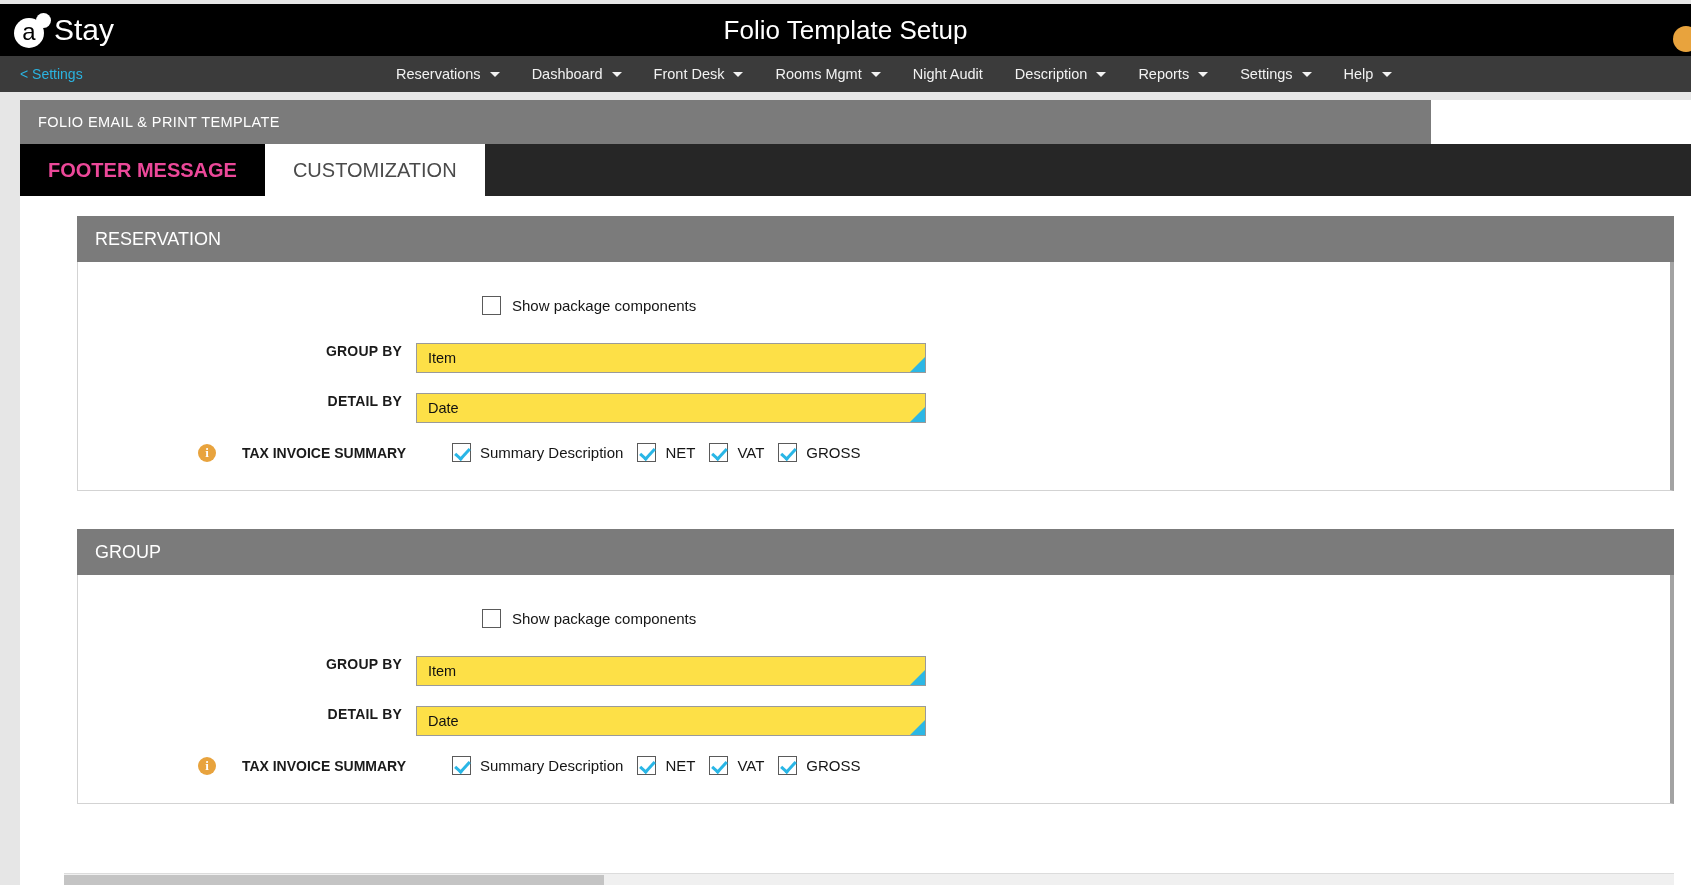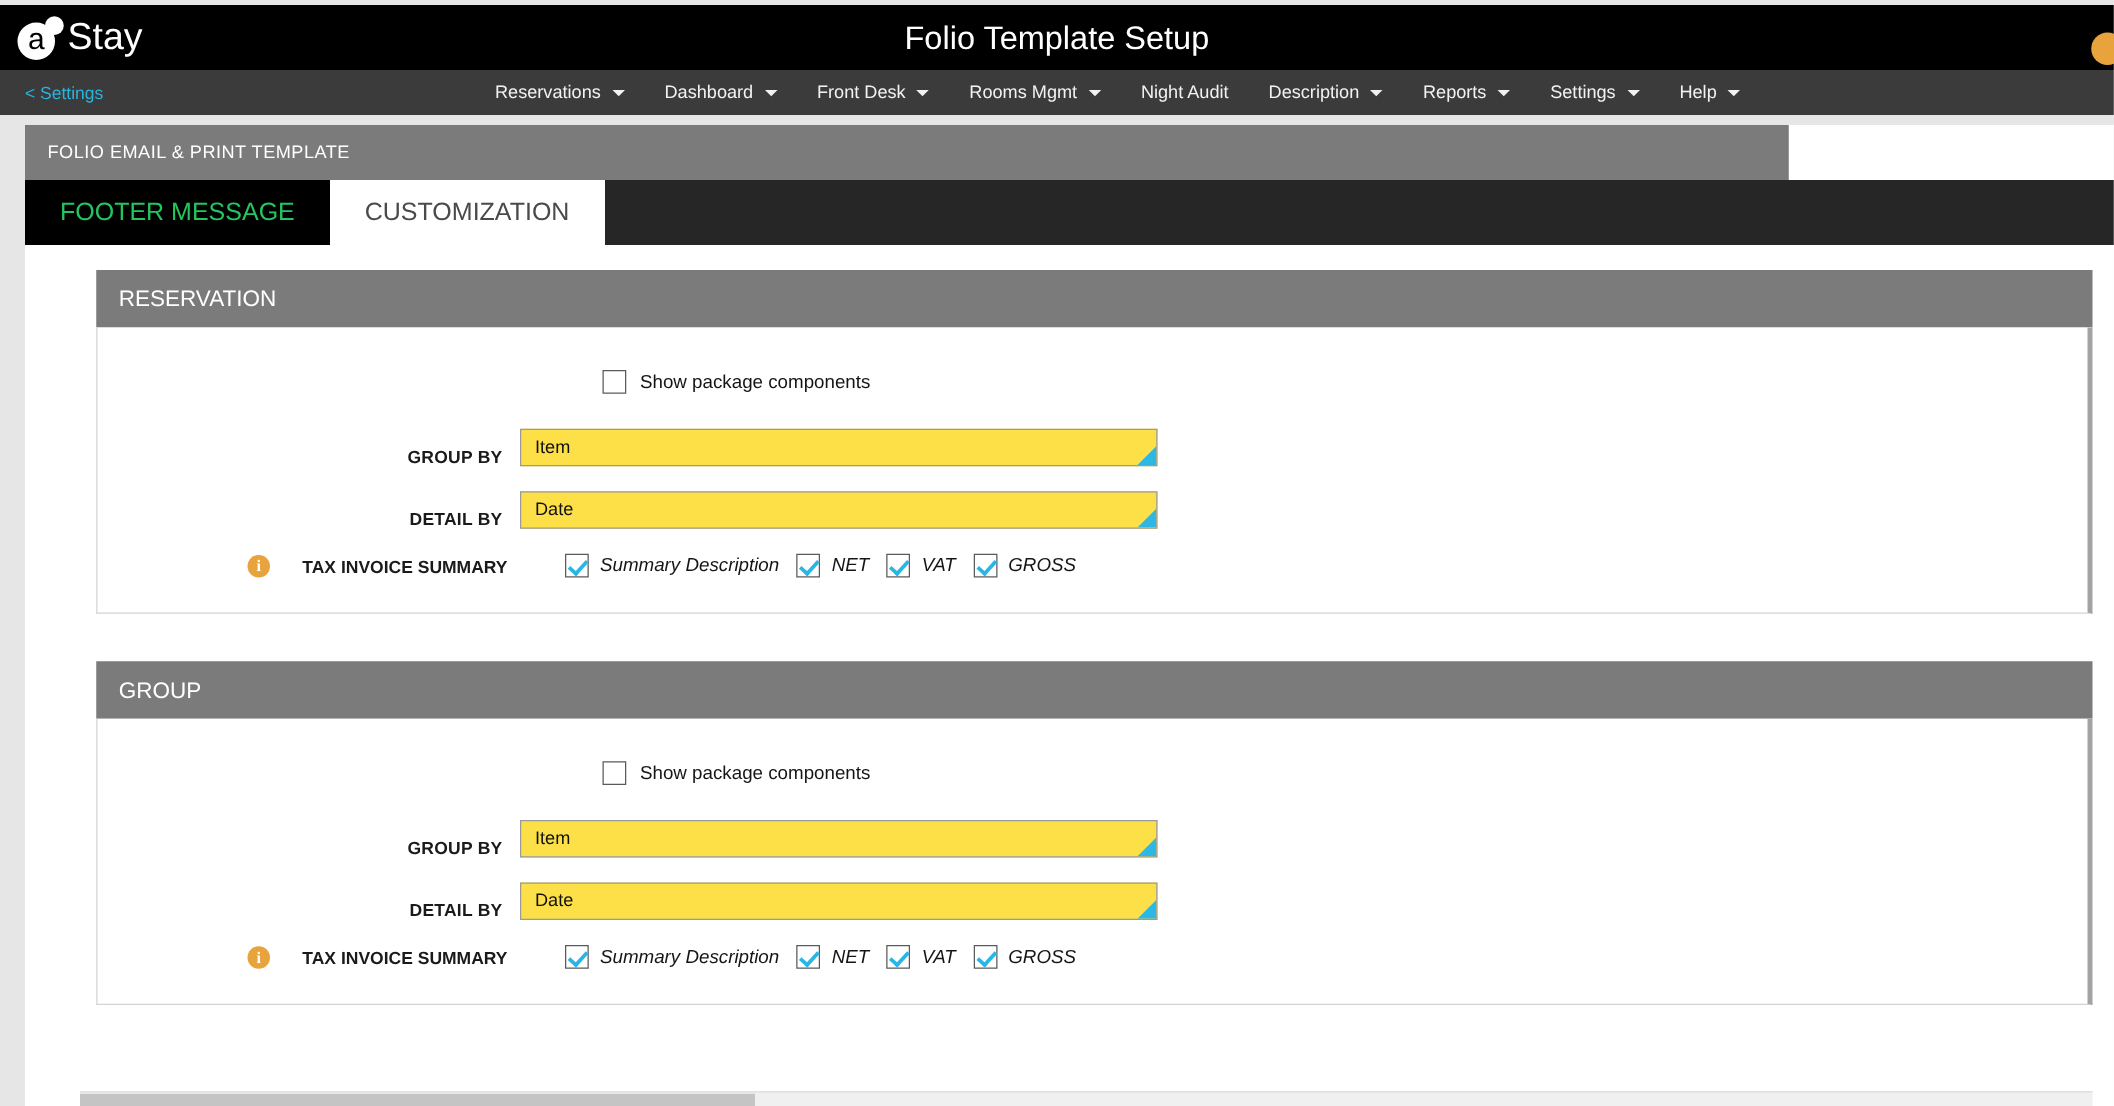--- a/index.html
+++ b/index.html
@@ -164,21 +164,22 @@
     display: flex;
     align-items: center;
     justify-content: center;
     padding: 0 28px;
     font-size: 20px;
     cursor: pointer;
     font-family: "Liberation Sans", sans-serif;
   }
   .tab.inactive {
     background: #000000;
-    color: #22c55e;
+    color: #ec4899;
+    font-weight: bold;
   }
   .tab.active {
     background: #ffffff;
     color: #4a4a4a;
   }
 
   
   .form-area {
     position: absolute;
     left: 0; top: 96px;
@@ -207,21 +208,21 @@
     border-left: 1px solid #d3d3d3;
     border-right: 4px solid #a3a3a3;
     border-bottom: 1px solid #d3d3d3;
     background: #ffffff;
     padding: 34px 0 24px 0;
     position: relative;
   }
 
   .row {
     display: flex;
-    align-items: flex-end;
+    align-items: flex-start;
     margin-bottom: 20px;
   }
   .row-label {
     width: 338px;
     text-align: right;
     padding-right: 14px;
     font-size: 14px;
     font-weight: bold;
     color: #1a1a1a;
     letter-spacing: 0.2px;
@@ -312,21 +313,20 @@
     padding-right: 0px;
     font-size: 14px;
     font-weight: bold;
     color: #1a1a1a;
     font-family: "Liberation Sans", sans-serif;
   }
   .tax-opts {
     display: flex;
     align-items: center;
     margin-left: 46px;
-    font-style: italic;
   }
   .tax-opt {
     display: flex;
     align-items: center;
     margin-right: 14px;
   }
   .tax-opt .cb-text { margin-left: 9px; font-size: 15px; }
 
   .section-gap { height: 38px; }
 

